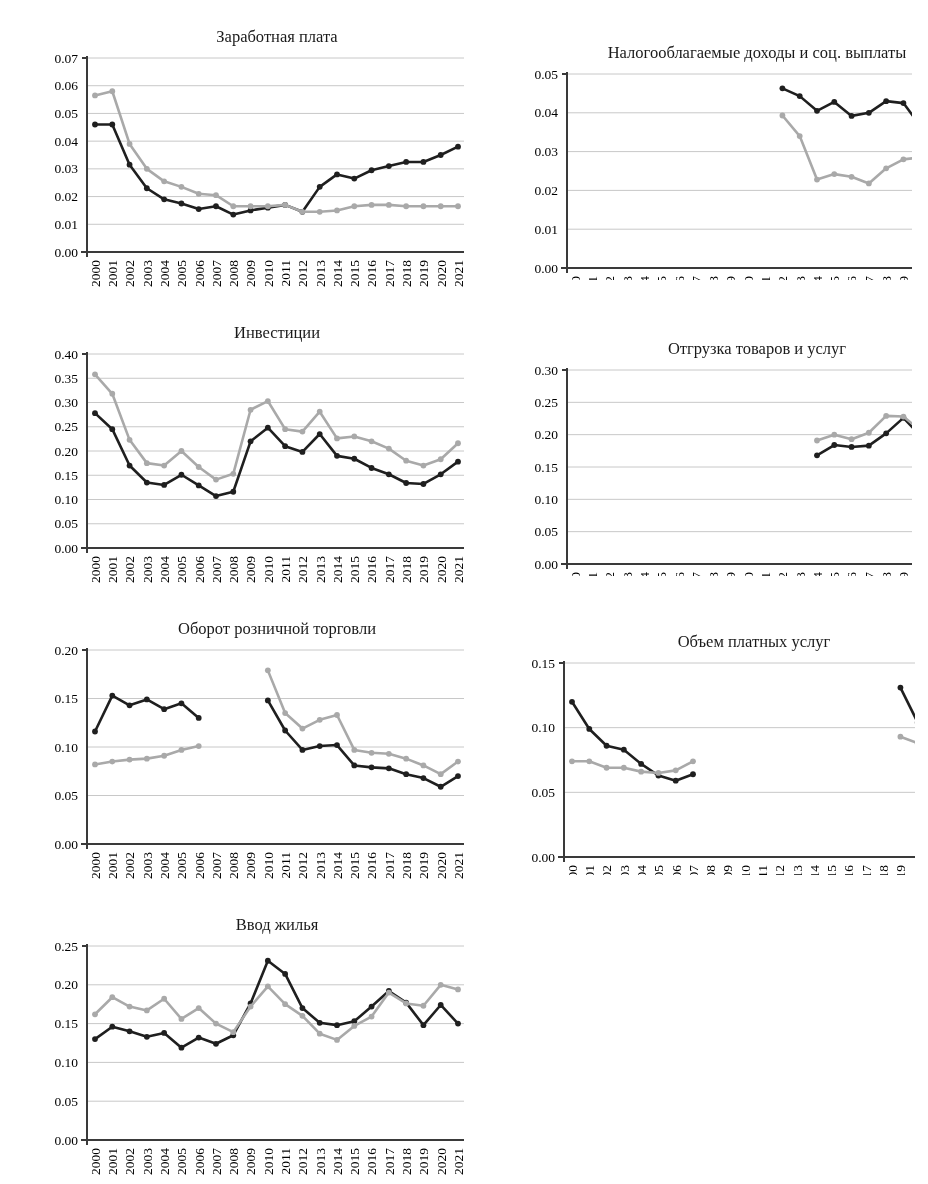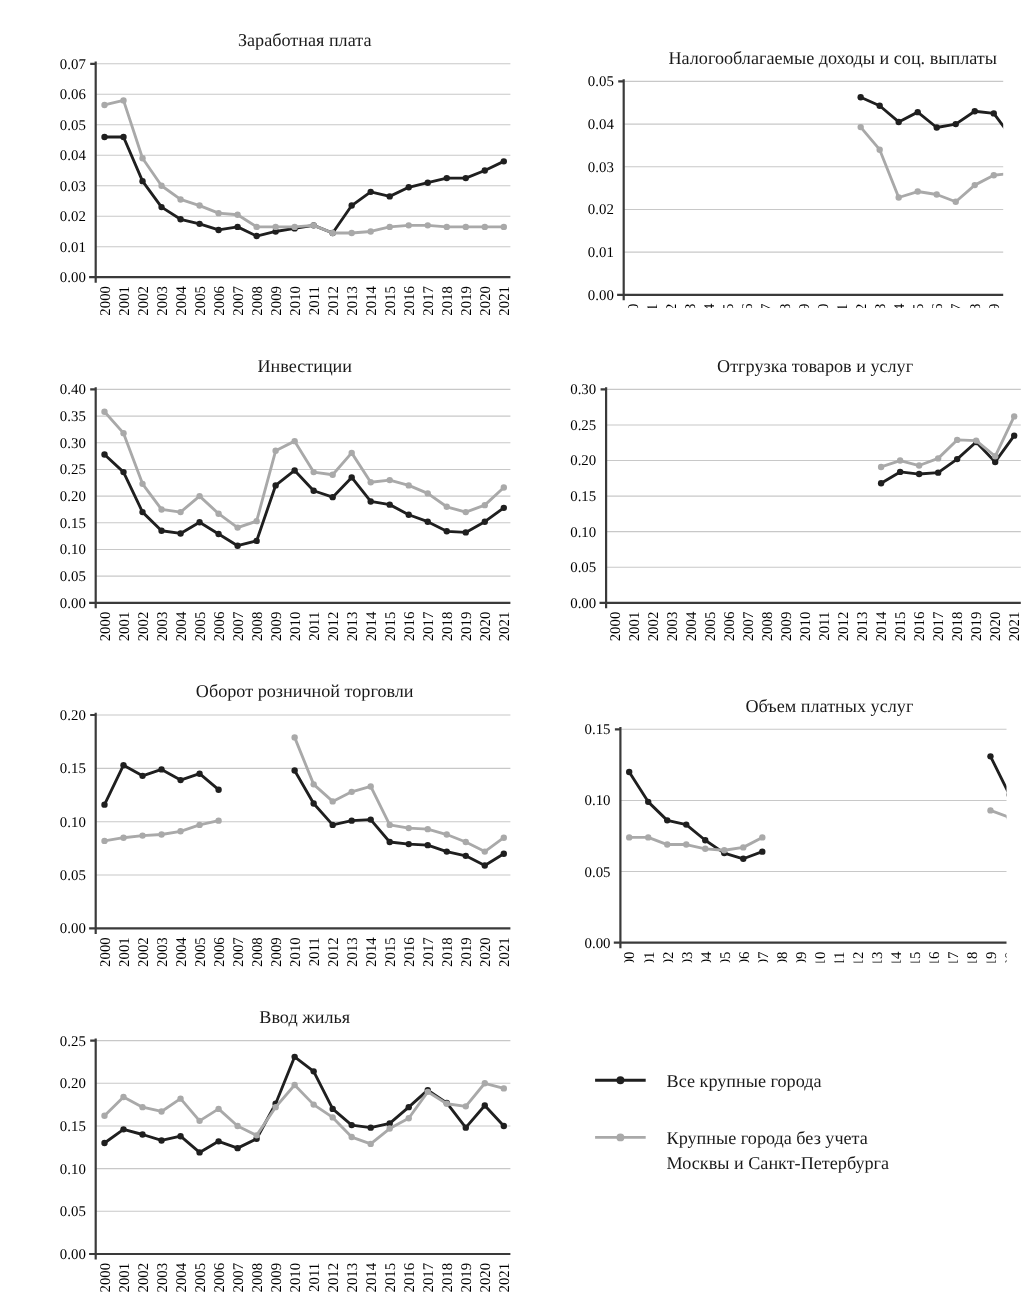--- a/index.html
+++ b/index.html
@@ -281,21 +281,21 @@
           <circle cx="352.57142857142856" cy="145.3" r="2.9" fill="#a9a9a9"></circle>
           <circle cx="369.85714285714283" cy="152.575" r="2.9" fill="#a9a9a9"></circle>
           <circle cx="387.1428571428571" cy="164.7" r="2.9" fill="#a9a9a9"></circle>
           <circle cx="404.4285714285714" cy="169.55" r="2.9" fill="#a9a9a9"></circle>
           <circle cx="421.71428571428567" cy="163.245" r="2.9" fill="#a9a9a9"></circle>
           <circle cx="439" cy="147.24" r="2.9" fill="#a9a9a9"></circle>
         </g>
     </svg>
   </figure>
 
-  <figure class="cell" style="margin:0">
+  <figure class="cell" style="margin:16px">
     <svg class="chart" viewBox="0 0 464 296">
       <text class="chart-title-text" x="258" y="42" text-anchor="middle">Отгрузка товаров и услуг</text>
       <g class="plot">
           <text x="59" y="256.5" text-anchor="end" class="ylab">0.00</text>
           <line x1="68" x2="447" y1="219.66666666666666" y2="219.66666666666666" stroke="#c8c8c8" stroke-width="1"></line>
           <text x="59" y="224.16666666666666" text-anchor="end" class="ylab">0.05</text>
           <line x1="68" x2="447" y1="187.33333333333331" y2="187.33333333333331" stroke="#c8c8c8" stroke-width="1"></line>
           <text x="59" y="191.83333333333331" text-anchor="end" class="ylab">0.10</text>
           <line x1="68" x2="447" y1="154.99999999999997" y2="154.99999999999997" stroke="#c8c8c8" stroke-width="1"></line>
           <text x="59" y="159.49999999999997" text-anchor="end" class="ylab">0.15</text>
@@ -585,30 +585,14 @@
           <circle cx="352.57142857142856" cy="128.61599999999999" r="2.9" fill="#a9a9a9"></circle>
           <circle cx="369.85714285714283" cy="104.56" r="2.9" fill="#a9a9a9"></circle>
           <circle cx="387.1428571428571" cy="115.424" r="2.9" fill="#a9a9a9"></circle>
           <circle cx="404.4285714285714" cy="117.75200000000001" r="2.9" fill="#a9a9a9"></circle>
           <circle cx="421.71428571428567" cy="96.79999999999998" r="2.9" fill="#a9a9a9"></circle>
           <circle cx="439" cy="101.45599999999999" r="2.9" fill="#a9a9a9"></circle>
         </g>
     </svg>
   </figure>
 
-  <div class="cell legend-cell">
-    <div class="legend-item">
-      <svg class="legend-swatch" width="48" height="14">
-        <line x1="1" y1="7" x2="47" y2="7" stroke-width="2.6" stroke="#1f1f1f"></line>
-        <circle cx="24" cy="7" r="3.6" fill="#1f1f1f"></circle>
-      </svg>
-      <span class="legend-label">Все крупные города</span>
-    </div>
-    <div class="legend-item">
-      <svg class="legend-swatch" width="48" height="14">
-        <line x1="1" y1="7" x2="47" y2="7" stroke-width="2.6" stroke="#a9a9a9"></line>
-        <circle cx="24" cy="7" r="3.6" fill="#a9a9a9"></circle>
-      </svg>
-      <span class="legend-label">Крупные города без учета Москвы и Санкт-Петербурга</span>
-    </div>
-  </div>
 
 </div>
 
 </body></html>

